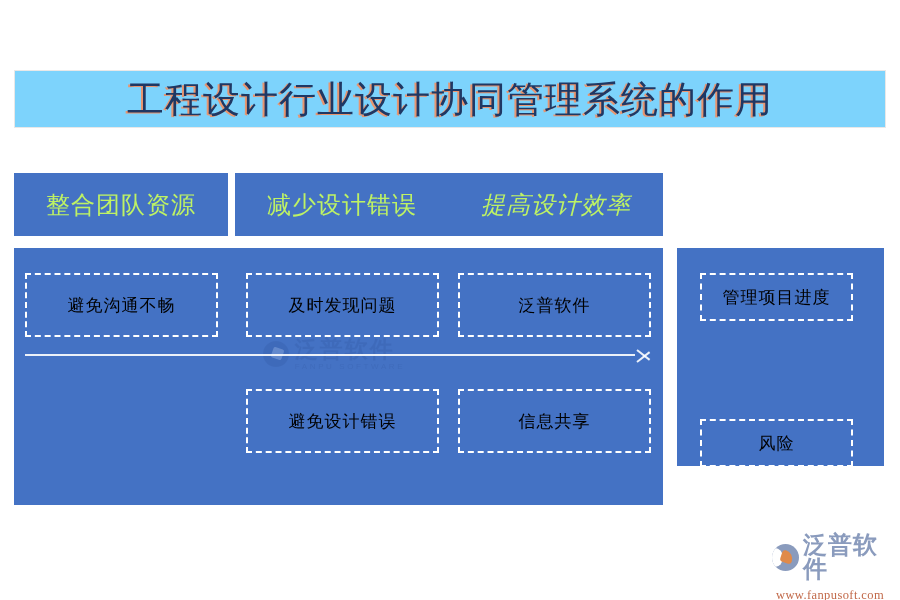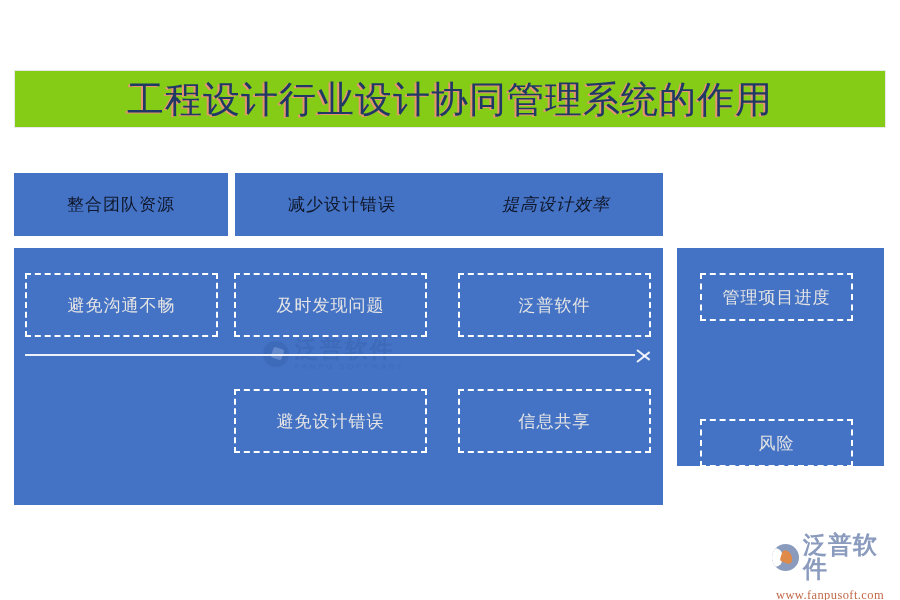--- a/index.html
+++ b/index.html
@@ -14,42 +14,42 @@
     width:900px; height:600px;
     background:#ffffff;
   }
 
   
   .title-box {
     position:absolute;
     left:14px; top:70px;
     width:872px; height:58px;
     border:1px solid #e8e8e8;
-    background:#84cc16;
+    background:#7dd3fc;
     display:flex; align-items:center; justify-content:center;
   }
   .title-text {
     font-size:37px;
     letter-spacing:1px;
     color:#1f3864;
     text-shadow:-2px 1px 0 #e8956f;
     white-space:nowrap;
     line-height:1;
   }
 
   
   .hdr {
     position:absolute;
     top:173px; height:63px;
     background:#4472c4;
     display:flex; align-items:center; justify-content:center;
   }
   .hdr span {
-    font-size:17px;
-    color:#0f172a;
+    font-size:24px;
+    color:#bef264;
     letter-spacing:1px;
     white-space:nowrap;
   }
   .hdr-0 { left:14px;  width:214px; }
   .hdr-1 { left:235px; width:214px; }
   .hdr-2 { left:449px; width:214px;font-style:italic; }
   .hdr-3 { left:677px; width:207px; }
 
   
   .panel-left {
@@ -68,31 +68,31 @@
   }
 
   
   .cell {
     position:absolute;
     border:2px dashed #ffffff;
     display:flex; align-items:center; justify-content:center;
   }
   .cell span {
     font-size:17px;
-    color:#e5e5e5;
+    color:#000000;
     letter-spacing:1px;
     white-space:nowrap;
   }
 
   
   .lcell { height:64px; }
   .lrow1 { top:25px; }
   .lrow2 { top:141px; }
   .lcol0 { left:11px;  width:193px; }
-  .lcol1 { left:220px; width:193px; }
+  .lcol1 { left:232px; width:193px; }
   .lcol2 { left:444px; width:193px; }
 
   
   .rcell { left:23px; width:153px; height:48px; }
   .rrow0 { top:25px; }
   .rrow1 { top:101px; }
   .rrow2 { top:171px; }
 
   
   .arrow-wrap {

